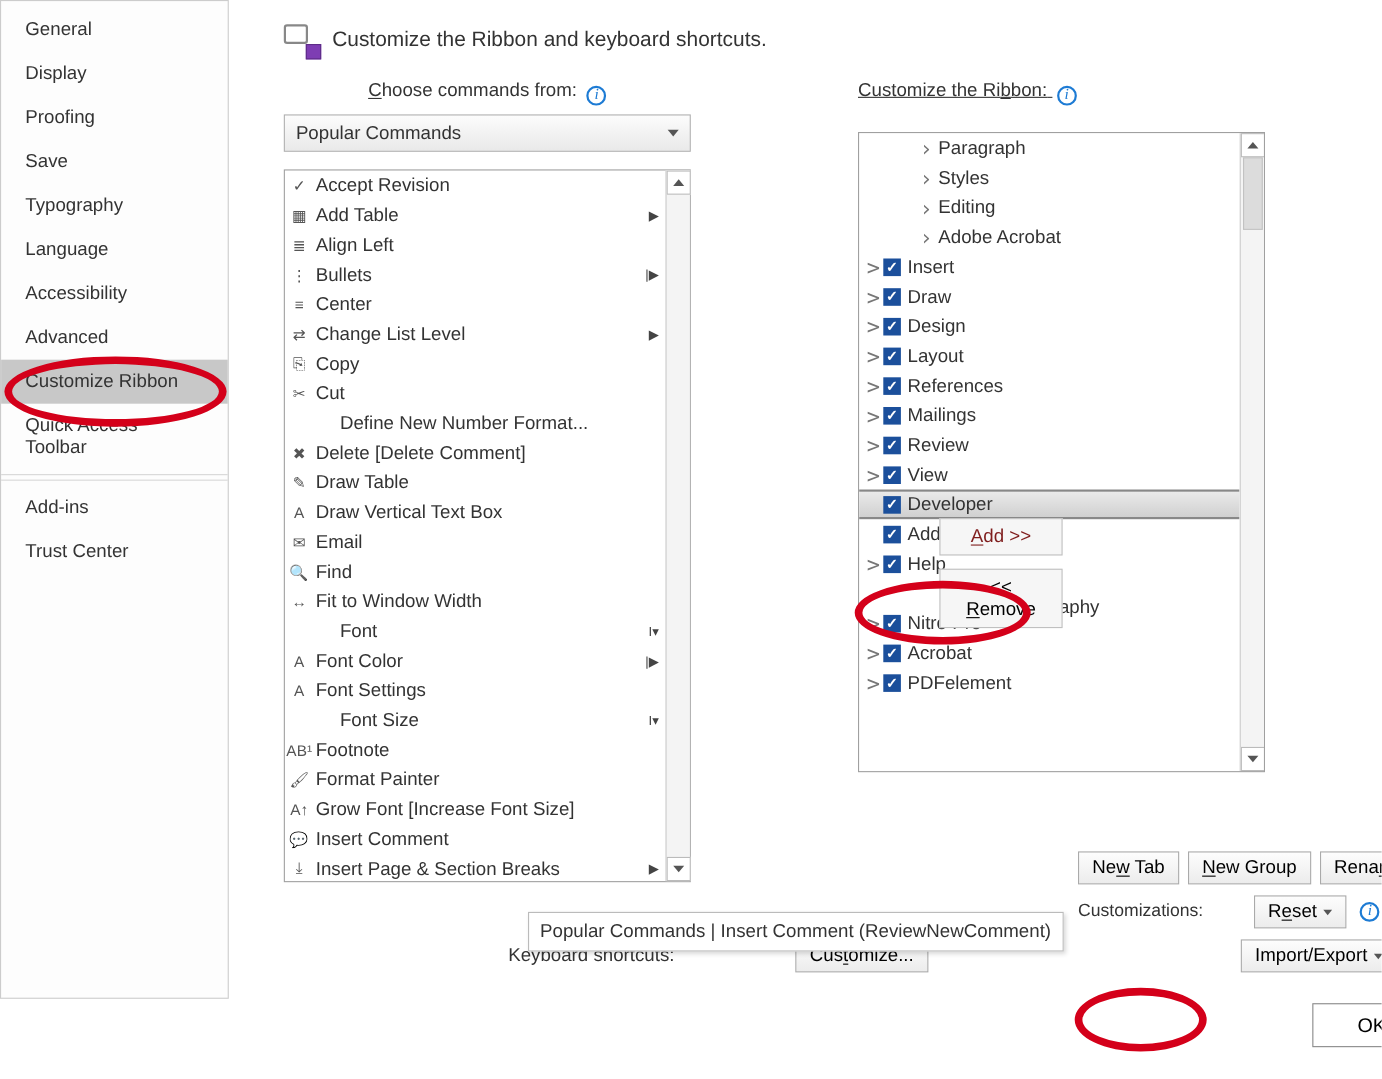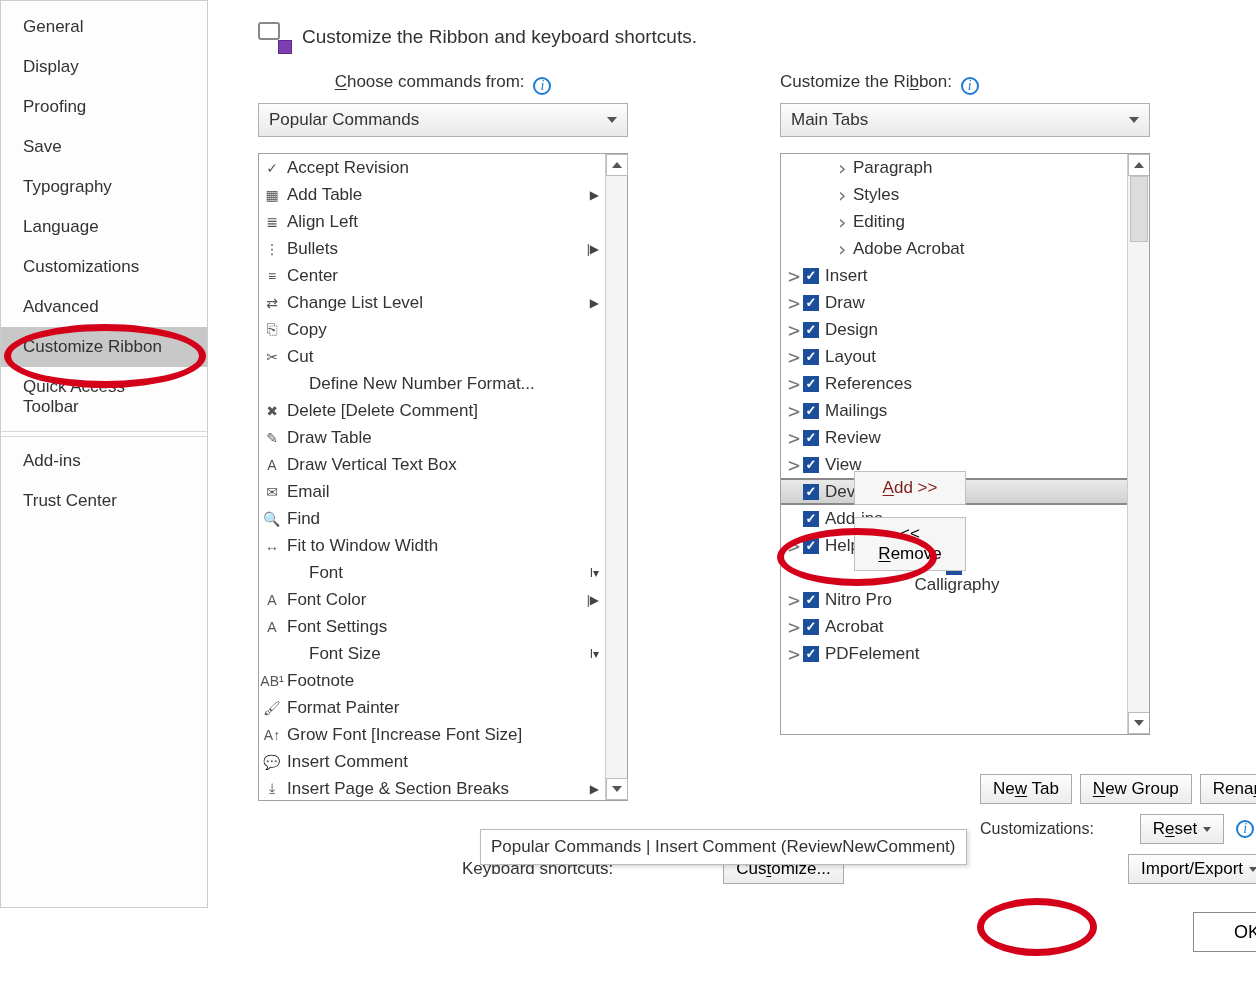--- a/index.html
+++ b/index.html
@@ -78,21 +78,21 @@
 </head>
 <body>
 
 <div class="sidebar">
     <div class="side-item">General</div>
     <div class="side-item">Display</div>
     <div class="side-item">Proofing</div>
     <div class="side-item">Save</div>
     <div class="side-item">Typography</div>
     <div class="side-item">Language</div>
-    <div class="side-item">Customizations</div>
+    <div class="side-item">Accessibility</div>
     <div class="side-item">Advanced</div>
     <div class="side-item selected">Customize Ribbon</div>
     <div class="side-item">Quick Access Toolbar</div>
     <div class="side-sep"></div>
     <div class="side-sep"></div>
     <div class="side-item">Add-ins</div>
     <div class="side-item">Trust Center</div>
   </div>
 
 <div class="main">
@@ -226,28 +226,24 @@
           <div class="btn up">
               <div class="tri-up"></div>
             </div>
           <div class="btn dn">
               <div class="tri-dn"></div>
             </div>
         </div>
       </div>
     </div>
 
-    <div class="col" style="margin-left:152px;">
+    <div class="col" style="margin-left:152px;text-decoration:underline;">
       <div class="field-label">
         <span>Customize the Ri<span class="underline">b</span>bon:</span>
         <span class="info-badge">i</span>
-      </div>
-      <div class="combo">
-        <span>Main Tabs</span>
-          <span class="caret"></span>
       </div>
       <div class="tree-box">
         <div class="tree-inner" id="tree-list">
             <div class="trow" style="padding-left: 54px;">
               <span class="gt">›</span>
               <span>Paragraph</span>
             </div>
             <div class="trow" style="padding-left: 54px;">
               <span class="gt">›</span>
               <span>Styles</span>

